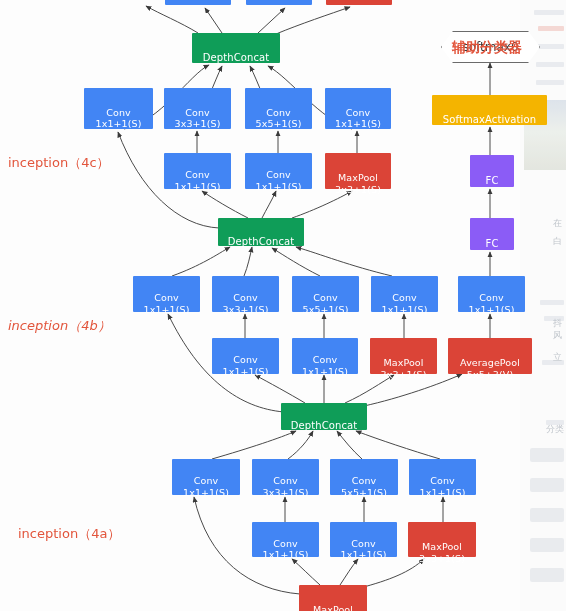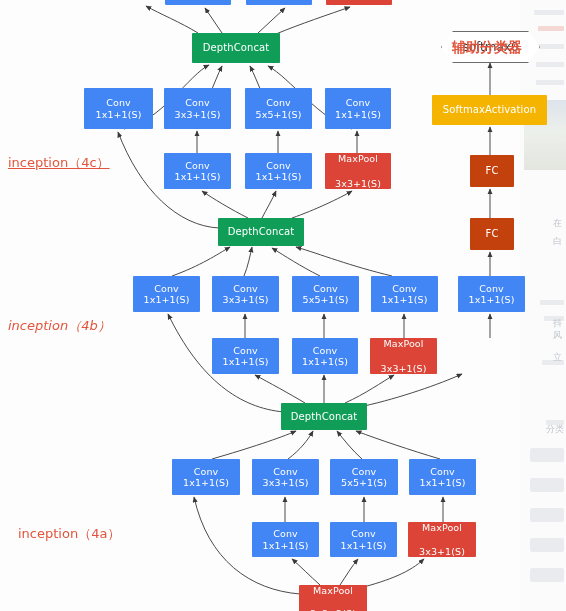--- a/index.html
+++ b/index.html
@@ -27,26 +27,26 @@
     box-sizing:border-box;
     display:flex;flex-direction:column;align-items:center;justify-content:center;
     color:#ffffff;
     font-size:9.5px;
     line-height:11.5px;
     text-align:center;
     letter-spacing:.1px;
     border-radius:1px;
     white-space:nowrap;
   }
-  .node .l1{display:block;}
+  .node .l1{display:block;margin-top:19px;}
   .node .l2{display:block;}
   .conv{background:#4285f4;align-items:center;}
   .pool{background:#db4437;justify-content:space-between;}
   .concat{background:#0f9d58;font-size:10px;}
-  .fc{background:#c2410c;font-size:10px;}
+  .fc{background:#8b5cf6;font-size:10px;}
   .softmaxact{background:#f4b400;font-size:10px;}
 
   .softmax0{
     position:absolute;
     display:flex;align-items:center;justify-content:center;
     color:#3c3c3c;font-size:12px;
     background:#ffffff;
     border:1px solid #6b6b6b;
     
     clip-path:polygon(12% 0%,88% 0%,100% 50%,88% 100%,12% 100%,0% 50%);
@@ -230,20 +230,24 @@
     <span class="l2">1x1+1(S)</span>
   </div>
   <div class="node conv" style="left:292px;top:338px;width:66px;height:36px;">
     <span class="l1">Conv</span>
     <span class="l2">1x1+1(S)</span>
   </div>
   <div class="node pool" style="left:370px;top:338px;width:67px;height:36px;">
     <span class="l1">MaxPool</span>
     <span class="l2">3x3+1(S)</span>
   </div>
+  <div class="node pool" style="left:448px;top:338px;width:84px;height:36px;">
+    <span class="l1">AveragePool</span>
+    <span class="l2">5x5+3(V)</span>
+  </div>
 
   <div class="node concat" style="left:281px;top:403px;width:86px;height:27px;">
     <span class="l1">DepthConcat</span>
   </div>
 
   <div class="node conv" style="left:172px;top:459px;width:68px;height:36px;">
     <span class="l1">Conv</span>
     <span class="l2">1x1+1(S)</span>
   </div>
   <div class="node conv" style="left:252px;top:459px;width:67px;height:36px;">
@@ -285,21 +289,21 @@
   </div>
   <div class="node fc" style="left:470px;top:155px;width:44px;height:32px;">
     <span class="l1">FC</span>
   </div>
   <div class="node fc" style="left:470px;top:218px;width:44px;height:32px;">
     <span class="l1">FC</span>
   </div>
 
   <div class="aux-title" style="left:452px;top:2px;margin-top:37px;">辅助分类器</div>
 
-  <div class="label" style="left:8px;top:154px;text-decoration:underline;">inception（4c）</div>
+  <div class="label" style="left:8px;top:154px;">inception（4c）</div>
   <div class="label" style="left:8px;top:317px;font-style:italic;">inception（4b）</div>
   <div class="label" style="left:18px;top:501px;margin-top:24px;">inception（4a）</div>
 
 
   <div class="bg-cjk" style="top:218px;right:4px;">在</div>
   <div class="bg-cjk" style="top:236px;right:4px;">白</div>
   <div class="bg-cjk" style="top:318px;right:4px;">抖</div>
   <div class="bg-cjk" style="top:330px;right:4px;">风</div>
   <div class="bg-cjk" style="top:352px;right:4px;">立</div>
   <div class="bg-cjk" style="top:424px;right:2px;">分类</div>

